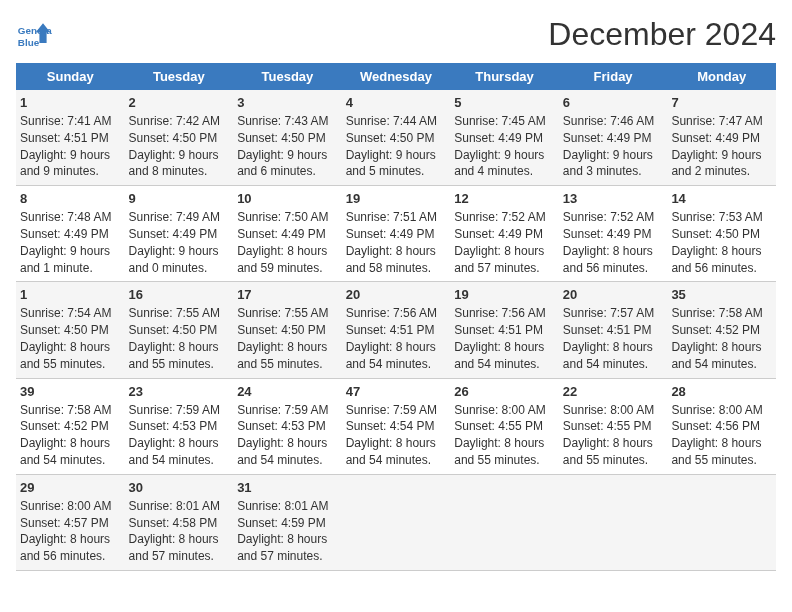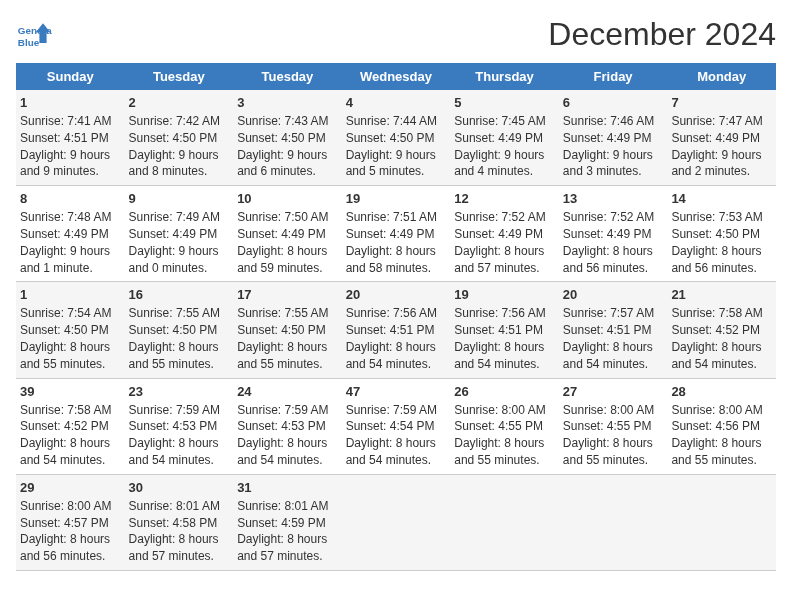--- a/index.html
+++ b/index.html
@@ -271,21 +271,21 @@
       </td>
         <td>
         <span class="day-num">20</span>
         <div class="day-info">
           Sunrise: 7:57 AM<br>
           Sunset: 4:51 PM<br>
           Daylight: 8 hours and 54 minutes.
         </div>
       </td>
         <td>
-        <span class="day-num">21</span>
+        <span class="day-num">35</span>
         <div class="day-info">
           Sunrise: 7:58 AM<br>
           Sunset: 4:52 PM<br>
           Daylight: 8 hours and 54 minutes.
         </div>
       </td>
       </tr>
       <tr>
         <td>
         <span class="day-num">39</span>
@@ -321,21 +321,21 @@
       </td>
         <td>
         <span class="day-num">26</span>
         <div class="day-info">
           Sunrise: 8:00 AM<br>
           Sunset: 4:55 PM<br>
           Daylight: 8 hours and 55 minutes.
         </div>
       </td>
         <td>
-        <span class="day-num">27</span>
+        <span class="day-num">22</span>
         <div class="day-info">
           Sunrise: 8:00 AM<br>
           Sunset: 4:55 PM<br>
           Daylight: 8 hours and 55 minutes.
         </div>
       </td>
         <td>
         <span class="day-num">28</span>
         <div class="day-info">
           Sunrise: 8:00 AM<br>

